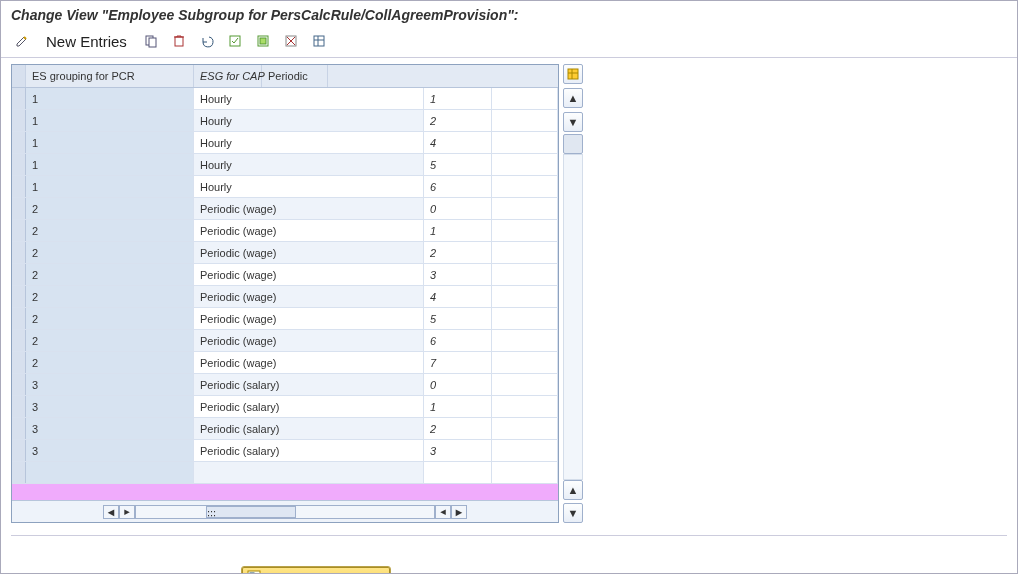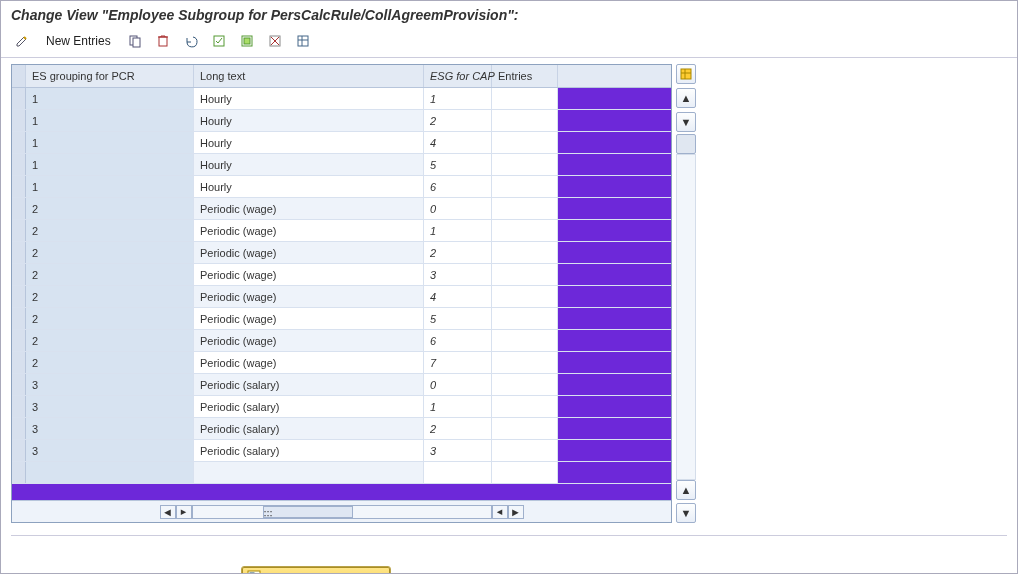--- a/index.html
+++ b/index.html
@@ -54,38 +54,38 @@
     height: 20px;
     min-width: 20px;
     padding: 0 3px;
     border: 1px solid transparent;
     border-radius: 3px;
     background: transparent;
     cursor: pointer;
   }
 
   .tb-text {
-    font-size: 12px;
+    font-size: 15px;
     padding: 2px 6px;
     color: #222;
   }
 
   
   .icon svg { width: 14px; height: 14px; display: block; }
 
   .content-area {
     padding: 6px 10px;
     display: flex;
     gap: 4px;
   }
 
   .grid-wrap {
-    width: 661px;
+    width: 548px;
     border: 1px solid #8da2bf;
-    background: #6d28d9;
+    background: #f0abfc;
     position: relative;
   }
 
   .grid-header { display: flex; background: #e3eaf4; border-bottom: 1px solid #b7c5db; }
   .grid-header .col, .grid-header .rowhdr-spacer {
     border-right: 1px solid #c8d3e5;
     padding: 4px 6px;
     font-size: 11px;
     color: #333;
     height: 22px;
@@ -248,23 +248,22 @@
         <line x1="6" y1="2" x2="6" y2="12" stroke="#468"></line>
       </svg>
   </span>
 </div>
 
 <div class="content-area">
   <div class="grid-wrap">
     <div class="grid-header">
       <div class="rowhdr-spacer"></div>
       <div class="col col1">ES grouping for PCR</div>
-      <div class="col col2">Long text</div>
       <div class="col col3">ESG for CAP</div>
-      <div class="col col4">Entries</div>
+      <div class="col col4">Periodic</div>
     </div>
     <div class="grid-body" id="grid-body">
         <div class="grid-row">
           <div class="rowhdr"></div>
           <div class="cell col1">1</div>
           <div class="cell col2">Hourly</div>
           <div class="cell col3 white">1</div>
           <div class="cell col4 white"></div>
         </div>
         <div class="grid-row">

